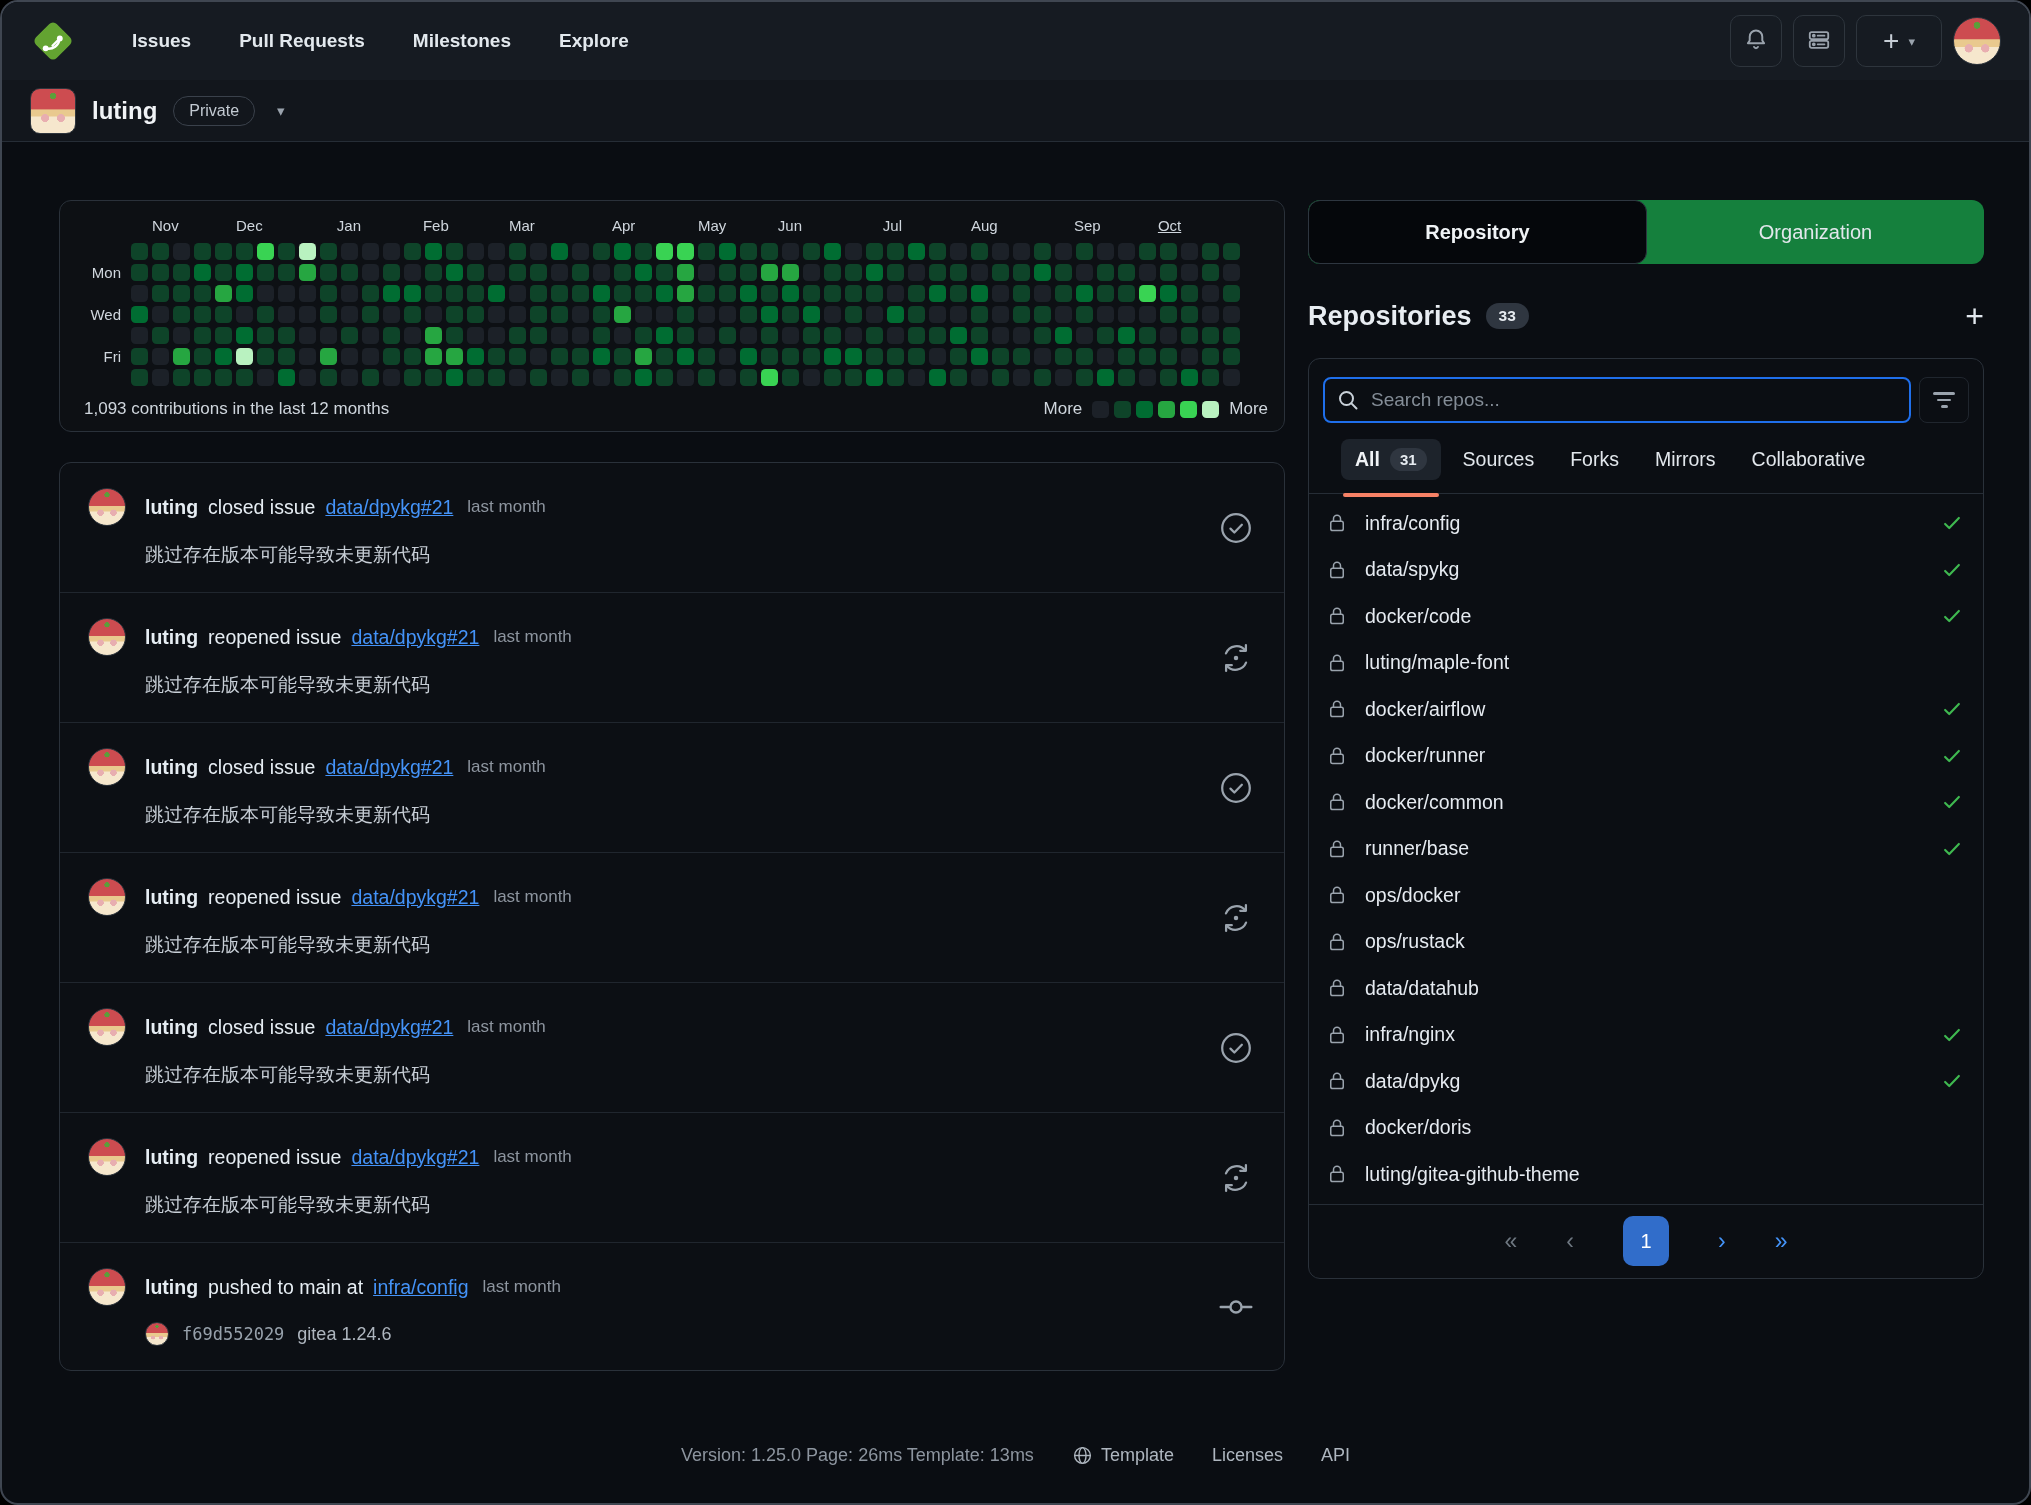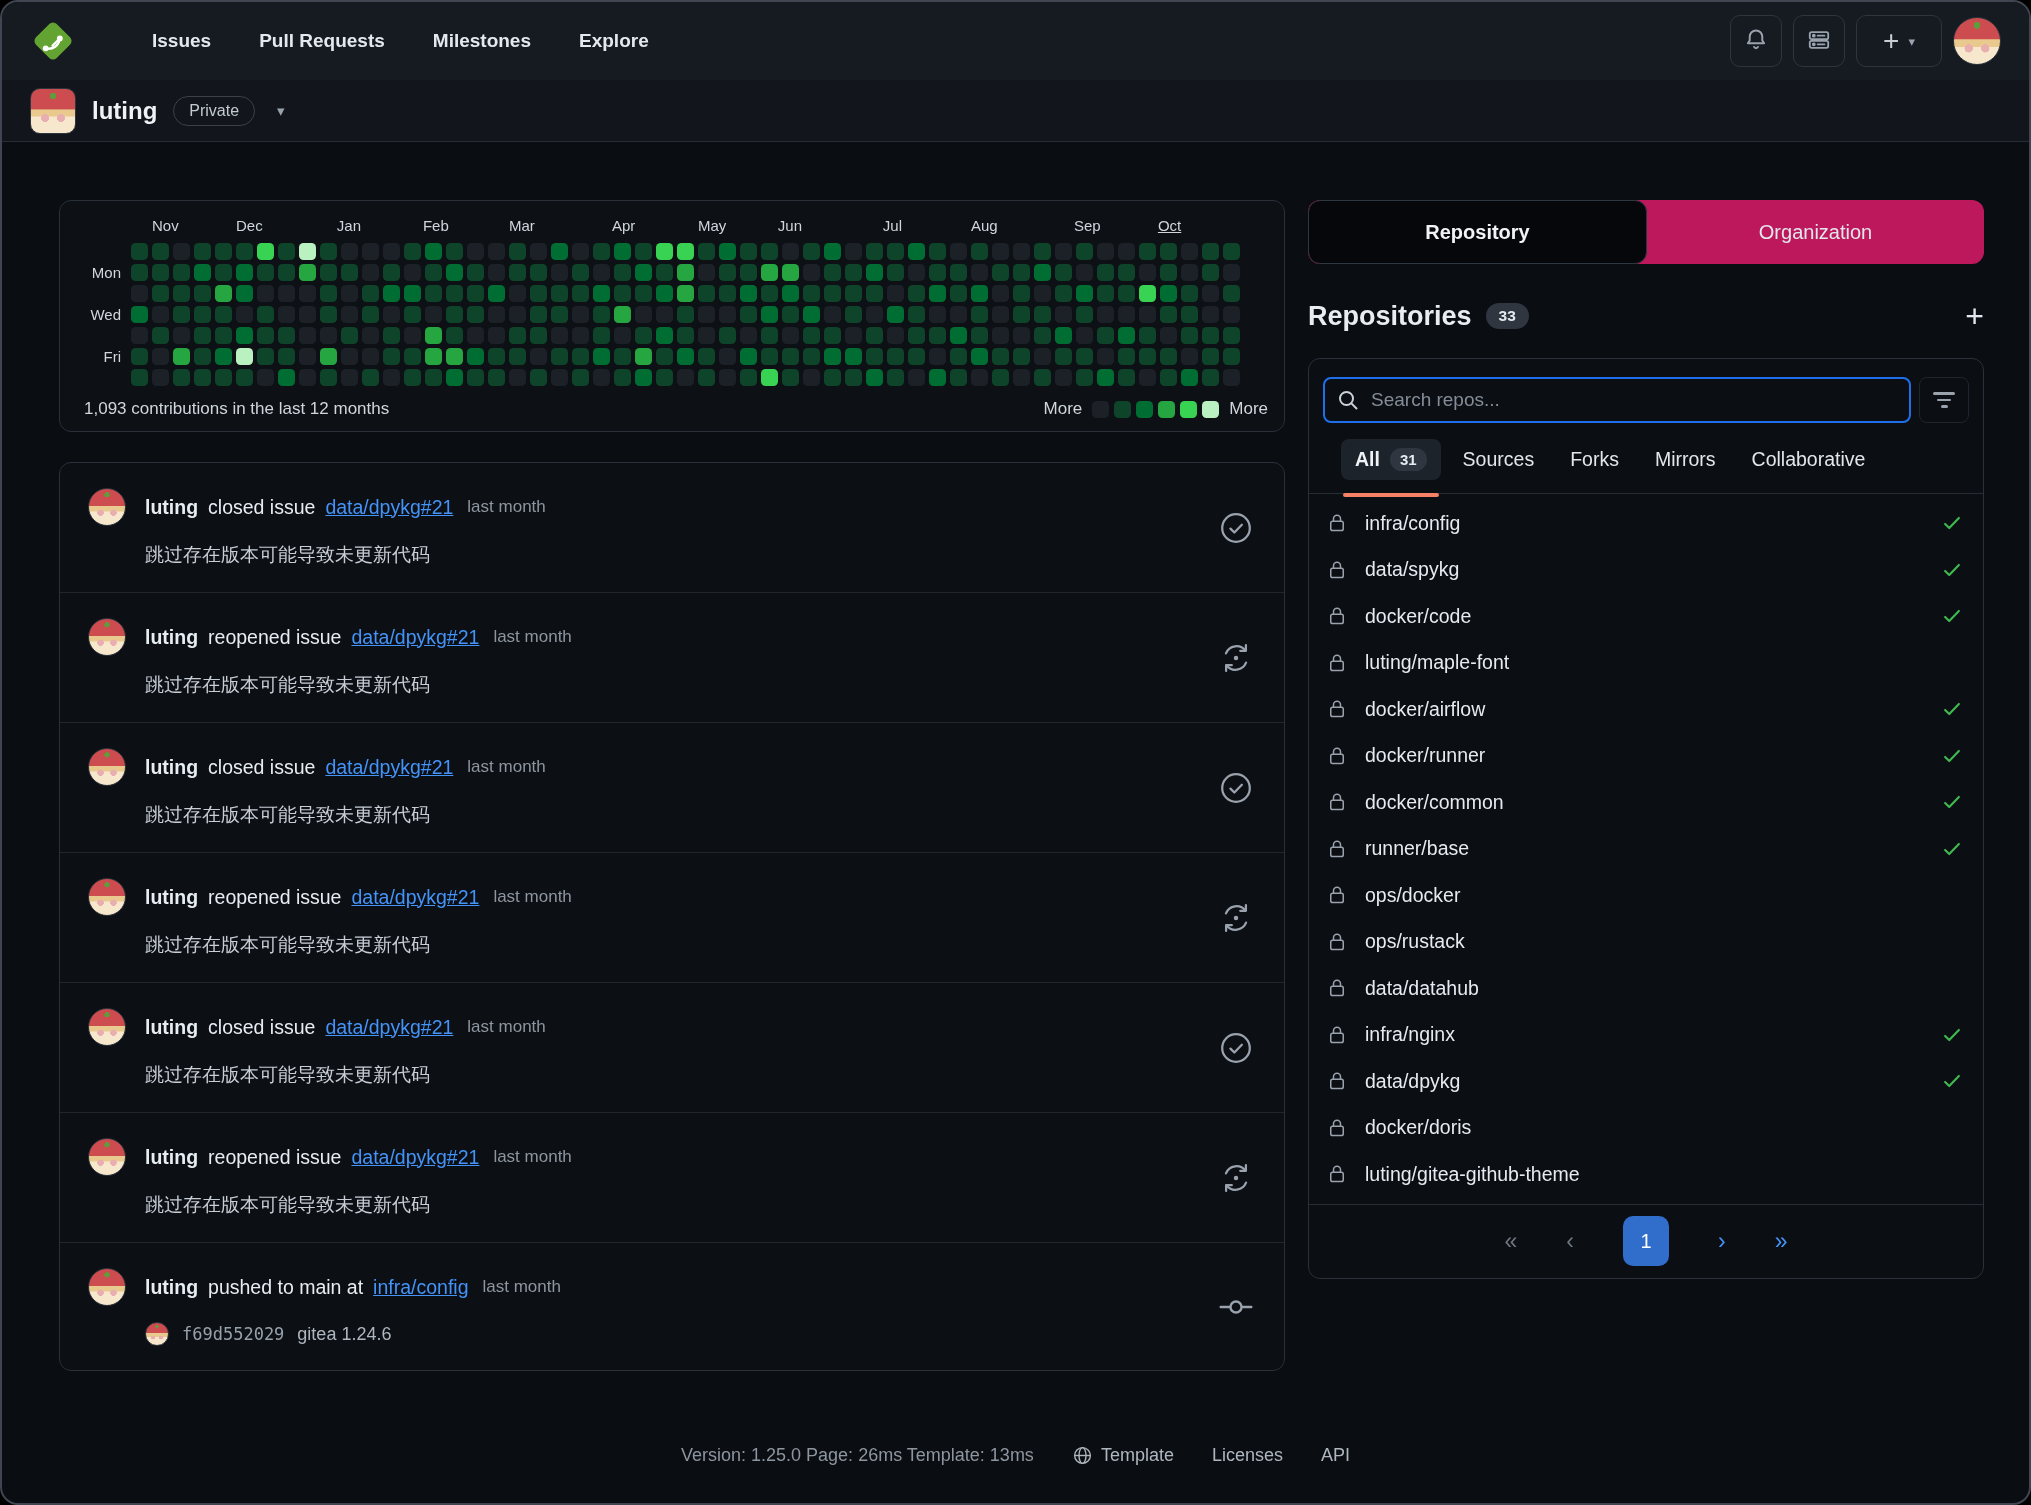--- a/index.html
+++ b/index.html
@@ -4,21 +4,21 @@
 <style>
   * { box-sizing: border-box; margin: 0; padding: 0; }
   html,body { background:#000; font-family:"Liberation Sans","DejaVu Sans",sans-serif; }
   .window {
     position:relative; width:2031px; height:1505px; overflow:hidden;
     border:2px solid #3f4651; border-radius:18px; background:#0a0d12; color:#e6edf3;
   }
   
   .navbar { height:78px; background:#161b22; display:flex; align-items:center; padding:0 28px; }
   .logo { width:46px; height:46px; flex:0 0 auto; }
-  .nav-links { display:flex; gap:48px; margin-left:76px; list-style:none;text-align:center; }
+  .nav-links { display:flex; gap:48px; margin-left:56px; list-style:none;text-align:center; }
   .nav-links a { color:#e3e9ee; font-size:19px; font-weight:600; text-decoration:none; }
   .nav-right { margin-left:auto; display:flex; align-items:center; gap:11px; }
   .icon-btn {
     width:52px; height:52px; border:1px solid #2e353d; border-radius:10px; background:transparent;
     display:flex; align-items:center; justify-content:center; color:#9aa3ad; cursor:pointer;
   }
   .icon-btn.wide { width:86px; gap:9px; }
   .icon-btn .plus-glyph { font-size:28px; font-weight:400; color:#c7ced6; line-height:1; }
   .icon-btn .caret { font-size:13px; color:#9aa3ad; }
   .avatar { background:
@@ -67,21 +67,21 @@
   .fi-link { font-size:19.5px; color:#4493f8; text-decoration:underline; }
   .fi-time { font-size:17px; color:#8d959f; margin-left:4px; }
   .fi-body { margin-top:16px; margin-left:57px; font-size:19px; color:#c7ced6; }
   .fi-commit { margin-top:16px; margin-left:57px; display:flex; align-items:center; gap:13px; }
   .fi-mini-avatar { width:24px; height:24px; border-radius:50%; }
   .fi-hash { font-family:"DejaVu Sans Mono","Liberation Mono",monospace; font-size:17px; color:#97a1ab; }
   .fi-msg { font-size:18px; color:#aeb6bf; }
   .fi-icon { width:36px; height:36px; color:#9aa3ad; flex:0 0 auto; }
   
   .right-col { width:676px; flex:0 0 auto; }
-  .segmented { height:64px; background:#be185d; border-radius:12px; display:flex; overflow:hidden; }
+  .segmented { height:64px; background:#15803d; border-radius:12px; display:flex; overflow:hidden; }
   .seg-tab { flex:1; display:flex; align-items:center; justify-content:center; font-size:20px; color:#e2e7ec; cursor:pointer; }
   .seg-tab.active { background:#05070b; border:1px solid #2e3640; border-radius:12px; font-weight:700; color:#f0f3f6; }
   .repo-head { margin-top:36px; display:flex; align-items:center; }
   .repo-heading { font-size:27px; font-weight:600; color:#e8edf2; }
   .repo-count { margin-left:14px; background:#2f3640; color:#e6ebf0; font-size:15.5px; font-weight:600; padding:4px 13px; border-radius:14px; }
   .repo-add { margin-left:auto; font-size:32px; font-weight:300; color:#e2e8ee; line-height:1; cursor:pointer; }
   .repo-card { margin-top:26px; background:#0b0e13; padding-top:18px; }
   .search-row { display:flex; align-items:center; gap:8px; padding:0 14px; }
   .search-box { position:relative; flex:1; }
   .search-box input {

